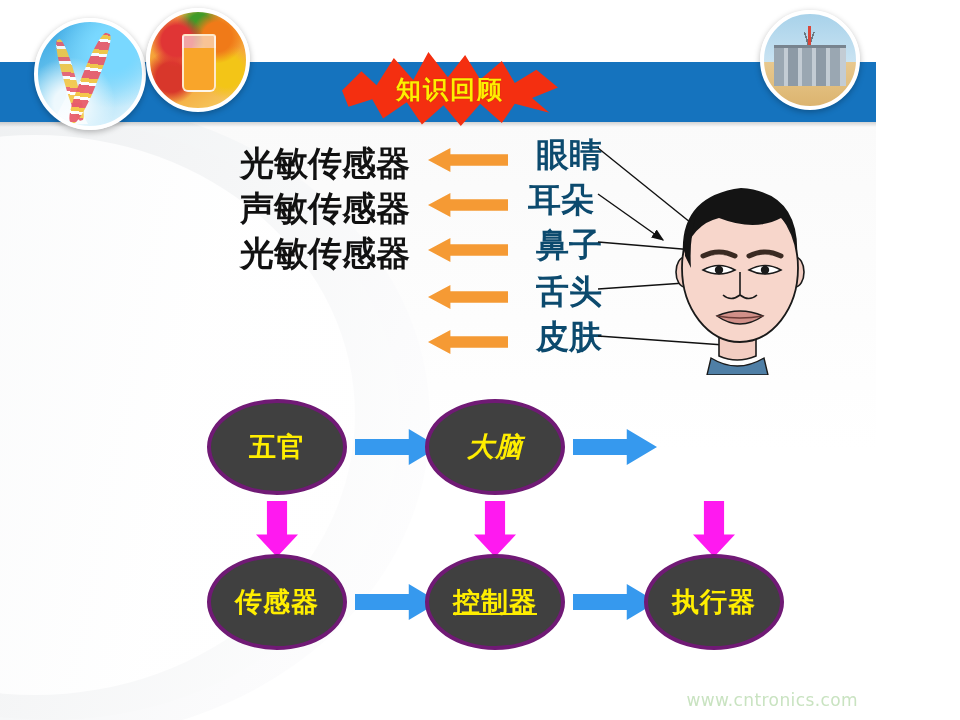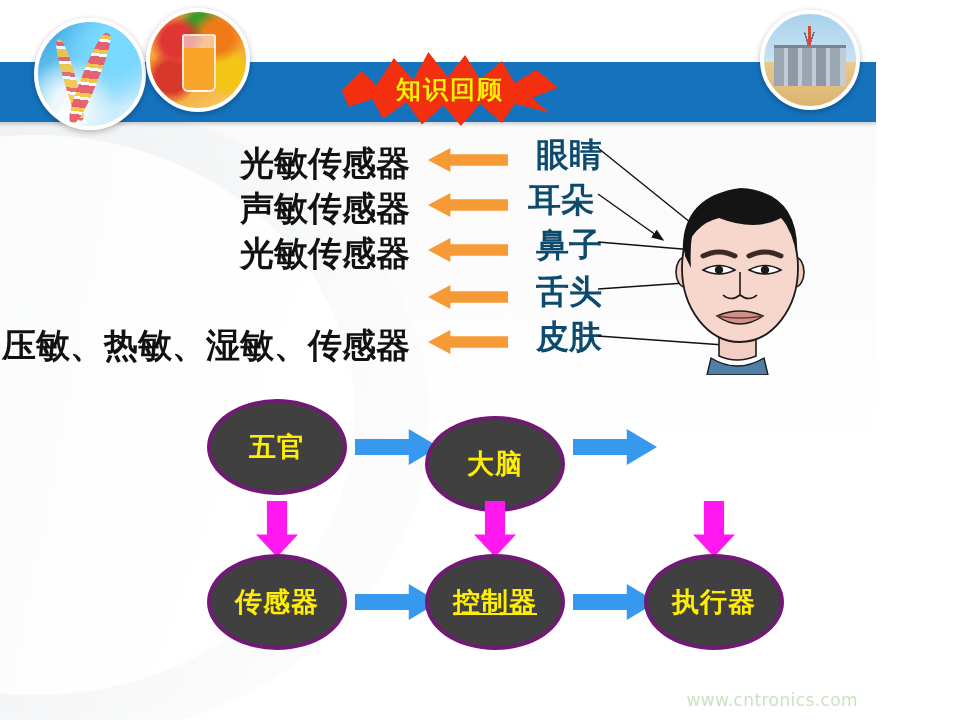--- a/index.html
+++ b/index.html
@@ -333,23 +333,20 @@
 
   <div class="sensor-row" style="left:60px; top:228px; width:350px;">
     <span class="sensor-label">光敏传感器</span>
   </div>
   <div class="arrow-left-orange" style="left:428px; top:238px;"></div>
   <div class="organ-label" style="left:536px; top:228px;">鼻子</div>
 
   <div class="arrow-left-orange" style="left:428px; top:285px;"></div>
   <div class="organ-label" style="left:536px; top:275px;">舌头</div>
 
-  <div class="sensor-row" style="left:60px; top:320px; width:350px;">
-    <span class="sensor-label">压敏、热敏、湿敏、传感器</span>
-  </div>
   <div class="arrow-left-orange" style="left:428px; top:330px;"></div>
   <div class="organ-label" style="left:536px; top:320px;">皮肤</div>
 
   <svg class="leader-svg" viewBox="0 0 960 260">
     <defs>
       <marker id="lead" markerWidth="9" markerHeight="7" refX="8" refY="3.5" orient="auto">
         <polygon points="0 0, 9 3.5, 0 7" fill="#111111"></polygon>
       </marker>
     </defs>
     <line x1="598" y1="18" x2="706" y2="105" stroke="#111111" stroke-width="1.4" marker-end="url(#lead)"></line>
@@ -386,21 +383,21 @@
       <path d="M95 112 L95 135 Q86 142 78 135" fill="none" stroke="#1a1a1a" stroke-width="1.6"></path>
       <path d="M95 135 Q104 142 112 135" fill="none" stroke="#1a1a1a" stroke-width="1.6"></path>
 
       <path d="M72 156 Q95 146 118 156 Q95 172 72 156 Z" fill="#d19089" stroke="#1a1a1a" stroke-width="1.5"></path>
       <path d="M72 156 Q95 160 118 156" fill="none" stroke="#6b3b36" stroke-width="1.4"></path>
     </svg>
   </div>
 
   <div class="node" style="left:207px; top:399px;">五官</div>
   <div class="arrow-right-blue" style="left:355px; top:429px;"></div>
-  <div class="node" style="left:425px; top:416px;">大脑</div>
+  <div class="node" style="left:425px; top:399px;font-style:italic;">大脑</div>
   <div class="arrow-right-blue" style="left:573px; top:429px;"></div>
 
   <div class="arrow-down-pink" style="left:256px; top:501px;"></div>
   <div class="arrow-down-pink" style="left:474px; top:501px;"></div>
   <div class="arrow-down-pink" style="left:693px; top:501px;"></div>
 
   <div class="node" style="left:207px; top:554px;">传感器</div>
   <div class="arrow-right-blue" style="left:355px; top:584px;"></div>
   <div class="node" style="left:425px; top:554px;text-decoration:underline;">控制器</div>
   <div class="arrow-right-blue" style="left:573px; top:584px;"></div>

